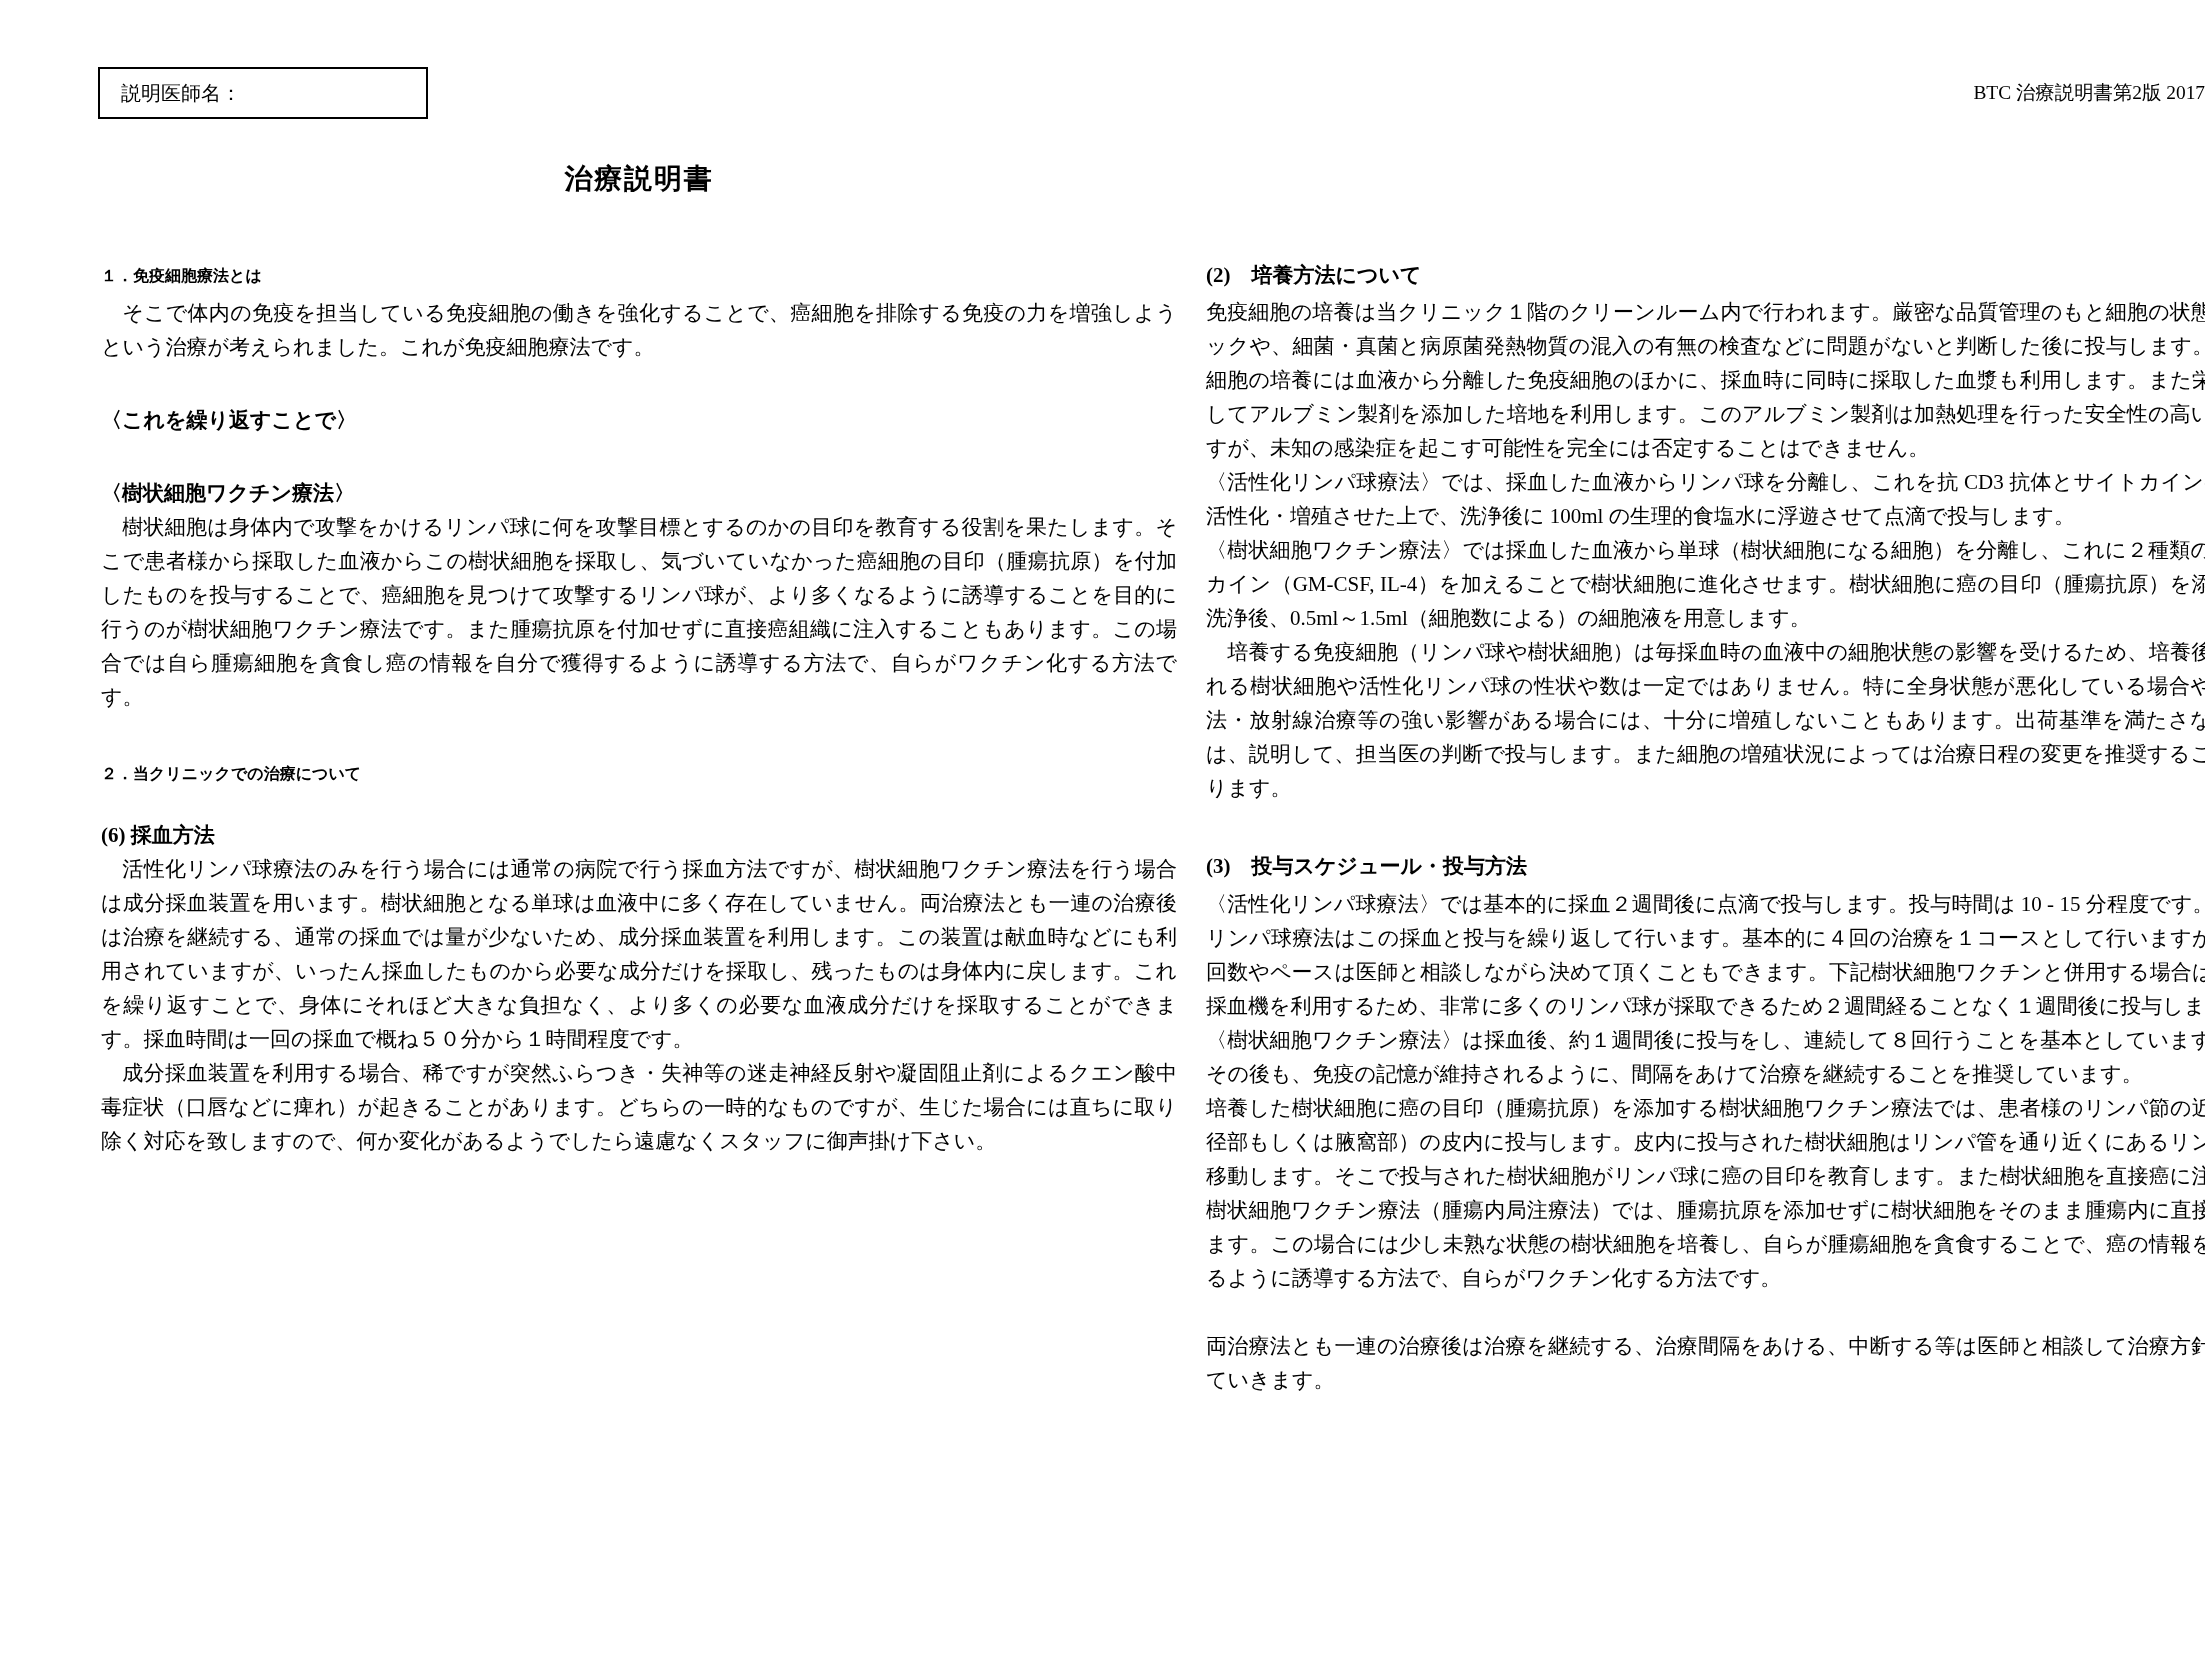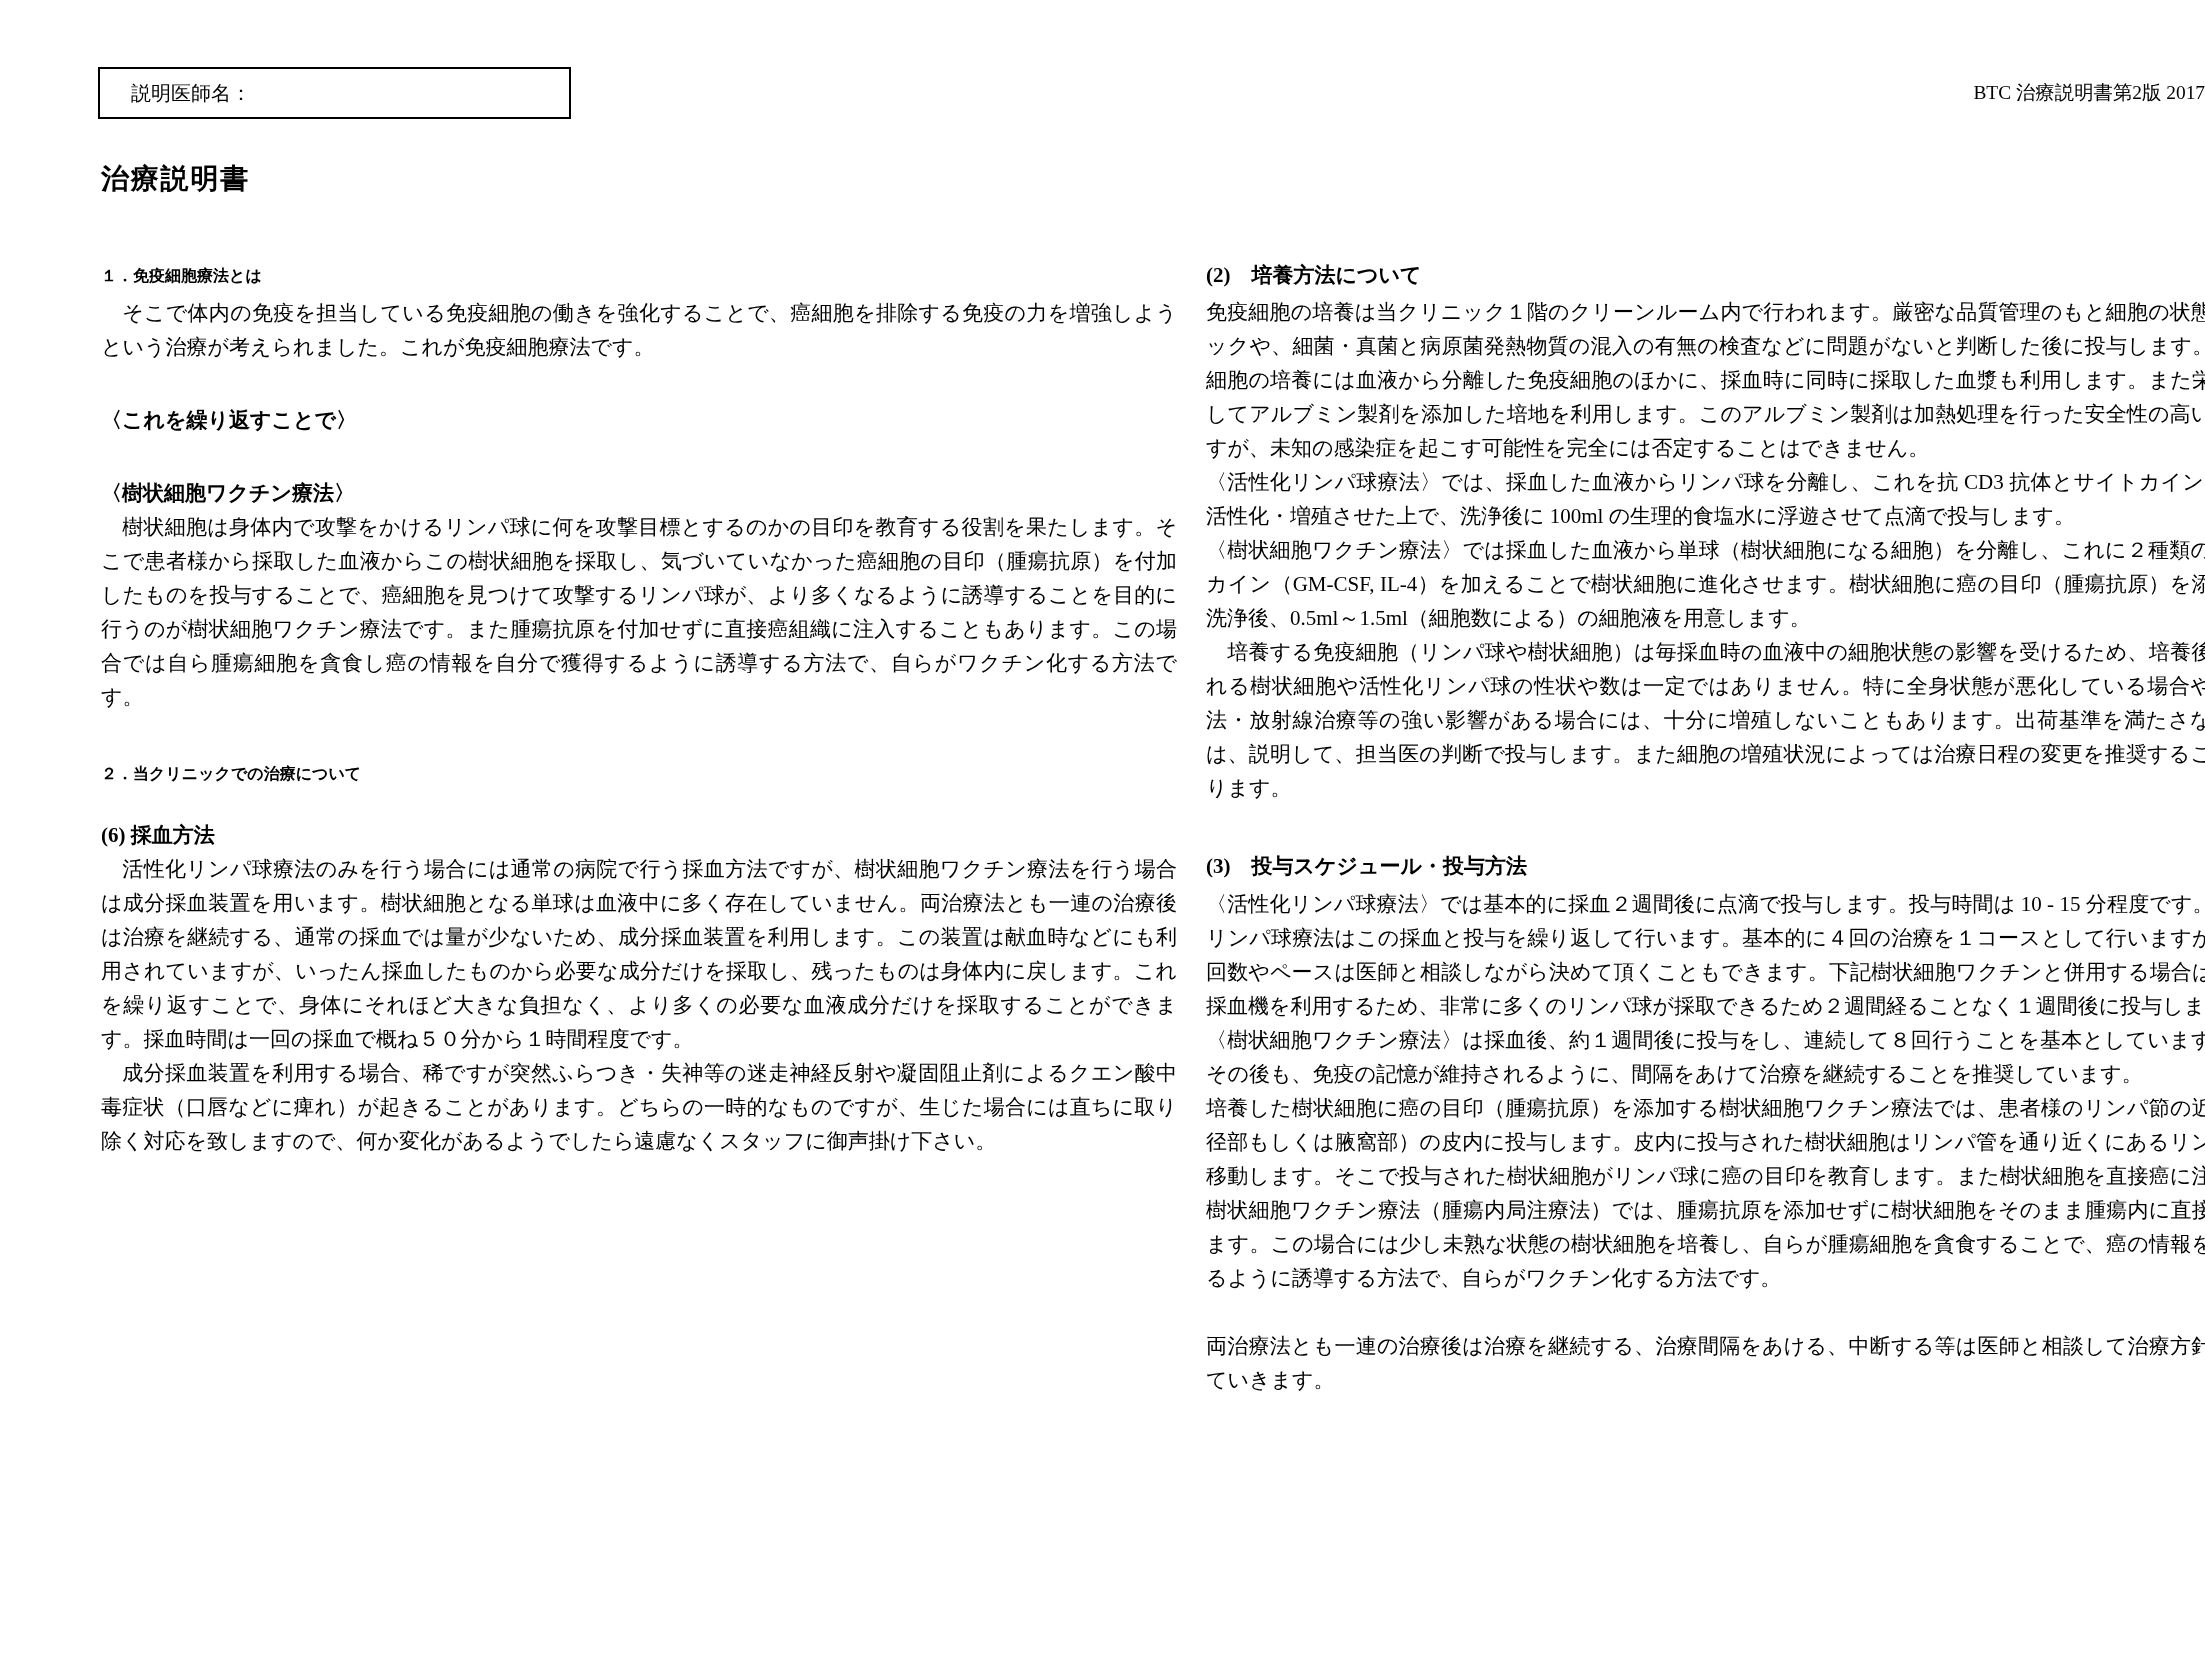--- a/index.html
+++ b/index.html
@@ -13,42 +13,42 @@
     height: 1654px;
     background: #ffffff;
     color: #000000;
     font-family: "Liberation Serif", "DejaVu Serif", serif;
     overflow: hidden;
   }
   .doctor-box {
     position: absolute;
     left: 98px;
     top: 67px;
-    width: 473px;
+    width: 330px;
     height: 52px;
     border: 2.6px solid #000000;
     box-sizing: border-box;
     display: flex;
     align-items: center;
-    padding-left: 31px;
+    padding-left: 21px;
     font-size: 20px;
   }
   .revision {
     position: absolute;
     top: 79px;
     right: 67px;
     font-size: 19.4px;
     white-space: nowrap;
   }
   .doc-title {
     position: absolute;
     left: 101px;
     top: 160px;
     width: 1076px;
-    text-align: left;
+    text-align: center;
     font-size: 28px;
     font-weight: bold;
     letter-spacing: 1.8px;
   }
   .col {
     position: absolute;
     top: 247px;
     font-size: 21px;
     line-height: 34px;
     text-align: justify;

